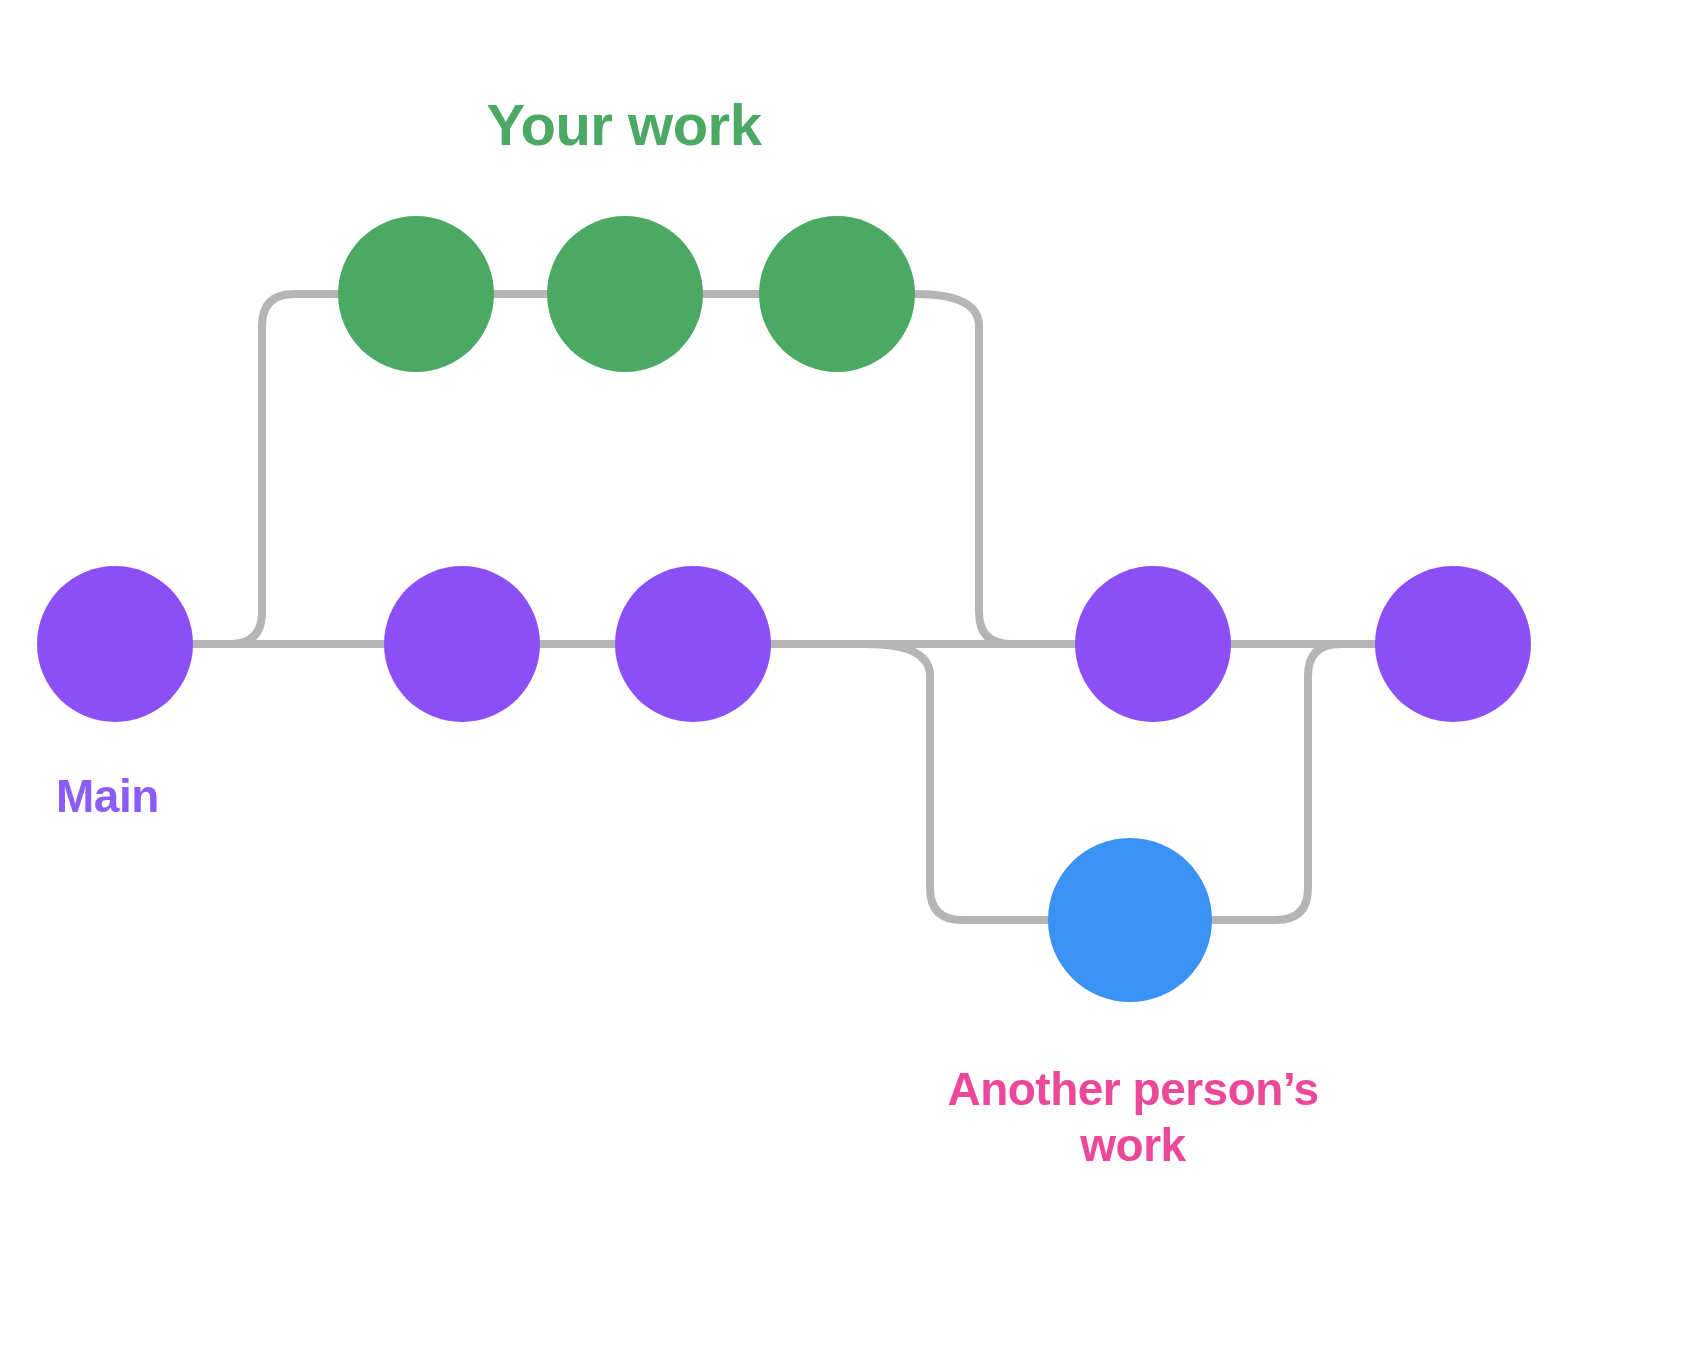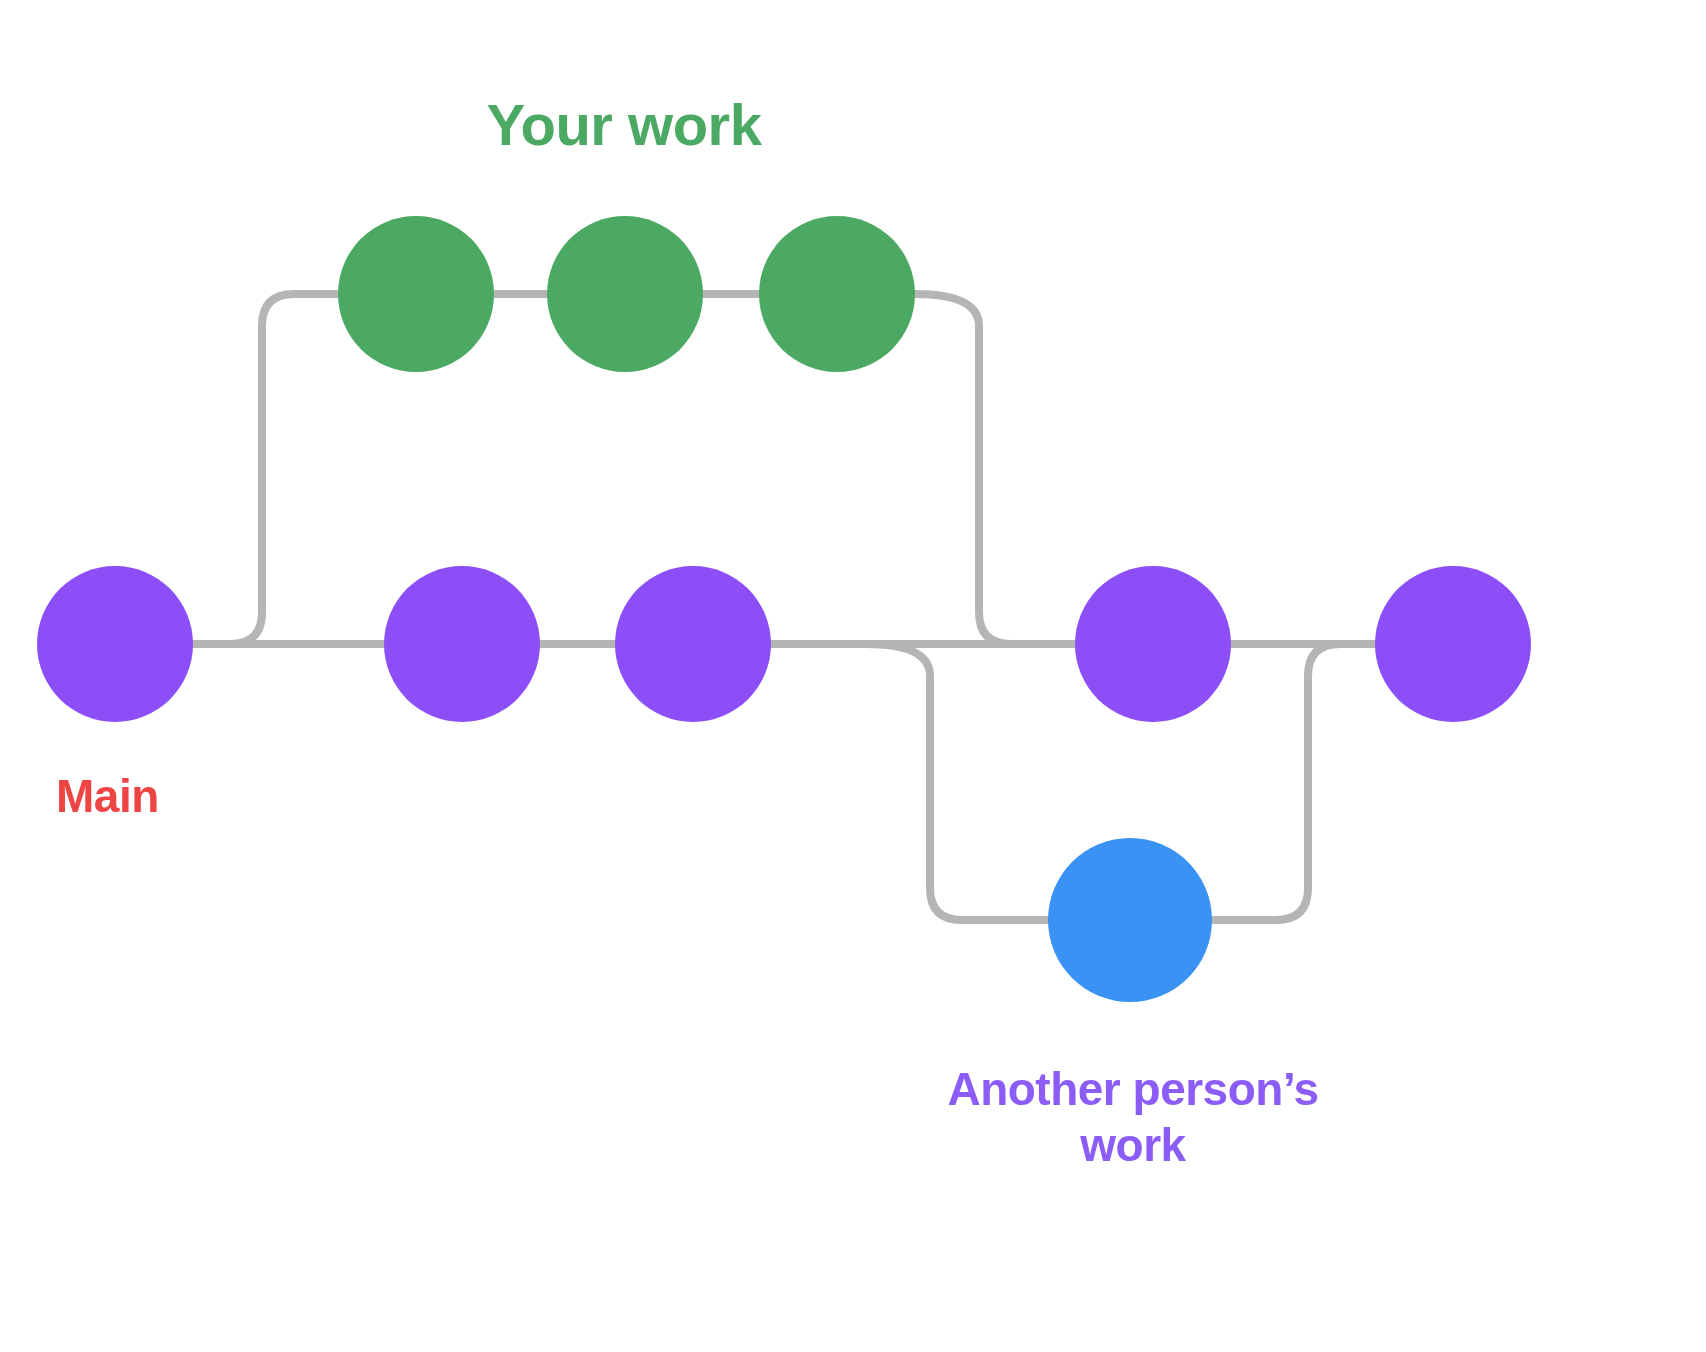--- a/index.html
+++ b/index.html
@@ -64,19 +64,19 @@
       <div class="node" style="left: 462px; top: 644px; width: 156px; height: 156px; background: rgb(140, 79, 247);"></div>
       <div class="node" style="left: 693px; top: 644px; width: 156px; height: 156px; background: rgb(140, 79, 247);"></div>
       <div class="node" style="left: 1153px; top: 644px; width: 156px; height: 156px; background: rgb(140, 79, 247);"></div>
       <div class="node" style="left: 1453px; top: 644px; width: 156px; height: 156px; background: rgb(140, 79, 247);"></div>
       <div class="node" style="left: 416px; top: 294px; width: 156px; height: 156px; background: rgb(76, 169, 99);"></div>
       <div class="node" style="left: 625px; top: 294px; width: 156px; height: 156px; background: rgb(76, 169, 99);"></div>
       <div class="node" style="left: 837px; top: 294px; width: 156px; height: 156px; background: rgb(76, 169, 99);"></div>
       <div class="node" style="left: 1130px; top: 920px; width: 164px; height: 164px; background: rgb(59, 146, 245);"></div>
     </div>
   <div id="labels-layer">
-      <div class="label label-left" style="left: 56px; top: 796px; color: #ef4444; font-size: 46px;">Main</div>
+      <div class="label label-left" style="left: 56px; top: 796px; color: #8b5cf6; font-size: 46px;">Main</div>
       <div class="label label-center" style="left: 624px; top: 125px; color: rgb(76, 169, 99); font-size: 58px;">Your work</div>
-      <div class="label label-center" style="left: 1133px; top: 1117px; color: #8b5cf6; font-size: 46px;">Another person’s
+      <div class="label label-center" style="left: 1133px; top: 1117px; color: #ec4899; font-size: 46px;">Another person’s
 work</div>
     </div>
 
 </div>
 
 </body></html>

